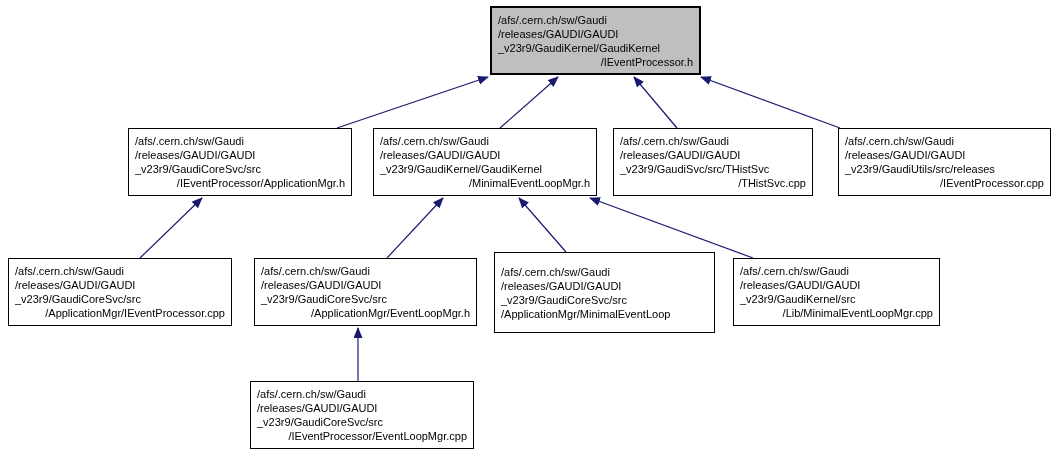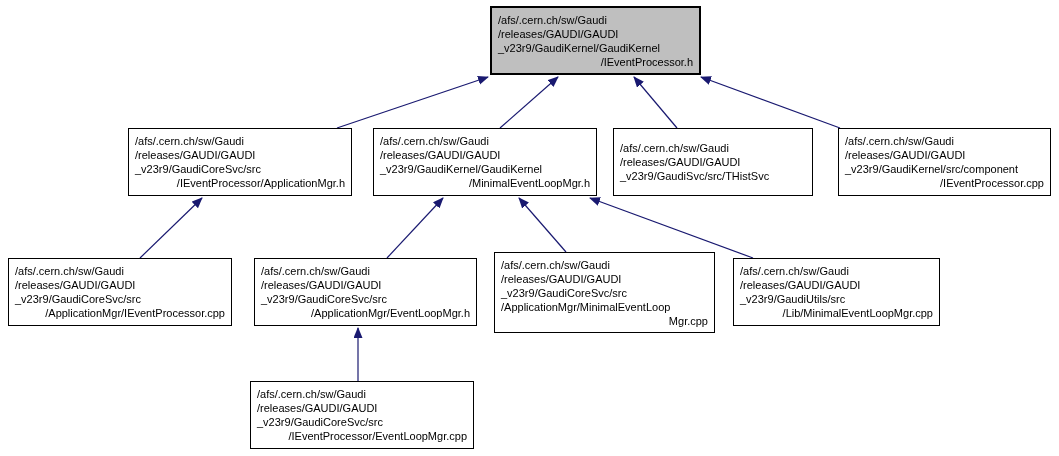--- a/index.html
+++ b/index.html
@@ -87,50 +87,50 @@
     <div class="node" style="left: 373px; top: 128px; width: 224px; height: 68px; border-color: rgb(0, 0, 0); background: rgb(255, 255, 255);">
       <div class="ln">/afs/.cern.ch/sw/Gaudi</div>
       <div class="ln">/releases/GAUDI/GAUDI</div>
       <div class="ln">_v23r9/GaudiKernel/GaudiKernel</div>
       <div class="ln last">/MinimalEventLoopMgr.h</div>
     </div>
     <div class="node" style="left: 613px; top: 128px; width: 200px; height: 68px; border-color: rgb(0, 0, 0); background: rgb(255, 255, 255);">
       <div class="ln">/afs/.cern.ch/sw/Gaudi</div>
       <div class="ln">/releases/GAUDI/GAUDI</div>
       <div class="ln">_v23r9/GaudiSvc/src/THistSvc</div>
+      <div class="ln last">/THistSvc.cpp</div>
     </div>
     <div class="node" style="left: 838px; top: 128px; width: 213px; height: 68px; border-color: rgb(0, 0, 0); background: rgb(255, 255, 255);">
       <div class="ln">/afs/.cern.ch/sw/Gaudi</div>
       <div class="ln">/releases/GAUDI/GAUDI</div>
-      <div class="ln">_v23r9/GaudiKernel/src/component</div>
+      <div class="ln">_v23r9/GaudiUtils/src/releases</div>
       <div class="ln last">/IEventProcessor.cpp</div>
     </div>
     <div class="node" style="left: 8px; top: 258px; width: 224px; height: 68px; border-color: rgb(0, 0, 0); background: rgb(255, 255, 255);">
       <div class="ln">/afs/.cern.ch/sw/Gaudi</div>
       <div class="ln">/releases/GAUDI/GAUDI</div>
       <div class="ln">_v23r9/GaudiCoreSvc/src</div>
       <div class="ln last">/ApplicationMgr/IEventProcessor.cpp</div>
     </div>
     <div class="node" style="left: 254px; top: 258px; width: 223px; height: 68px; border-color: rgb(0, 0, 0); background: rgb(255, 255, 255);">
       <div class="ln">/afs/.cern.ch/sw/Gaudi</div>
       <div class="ln">/releases/GAUDI/GAUDI</div>
       <div class="ln">_v23r9/GaudiCoreSvc/src</div>
       <div class="ln last">/ApplicationMgr/EventLoopMgr.h</div>
     </div>
     <div class="node" style="left: 494px; top: 252px; width: 221px; height: 81px; border-color: rgb(0, 0, 0); background: rgb(255, 255, 255);">
       <div class="ln">/afs/.cern.ch/sw/Gaudi</div>
       <div class="ln">/releases/GAUDI/GAUDI</div>
       <div class="ln">_v23r9/GaudiCoreSvc/src</div>
       <div class="ln">/ApplicationMgr/MinimalEventLoop</div>
-      <div class="ln last">Mgr.cpp</div>
     </div>
     <div class="node" style="left: 733px; top: 258px; width: 207px; height: 68px; border-color: rgb(0, 0, 0); background: rgb(255, 255, 255);">
       <div class="ln">/afs/.cern.ch/sw/Gaudi</div>
       <div class="ln">/releases/GAUDI/GAUDI</div>
-      <div class="ln">_v23r9/GaudiUtils/src</div>
+      <div class="ln">_v23r9/GaudiKernel/src</div>
       <div class="ln last">/Lib/MinimalEventLoopMgr.cpp</div>
     </div>
     <div class="node" style="left: 250px; top: 381px; width: 224px; height: 68px; border-color: rgb(0, 0, 0); background: rgb(255, 255, 255);">
       <div class="ln">/afs/.cern.ch/sw/Gaudi</div>
       <div class="ln">/releases/GAUDI/GAUDI</div>
       <div class="ln">_v23r9/GaudiCoreSvc/src</div>
       <div class="ln last">/IEventProcessor/EventLoopMgr.cpp</div>
     </div>
   </div>
 

